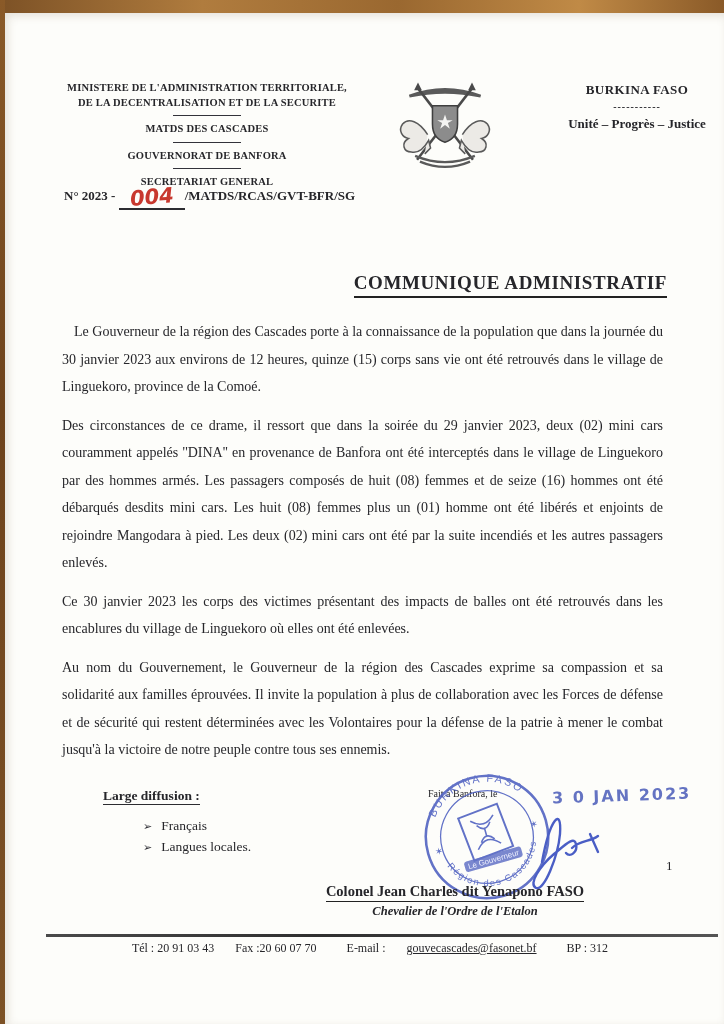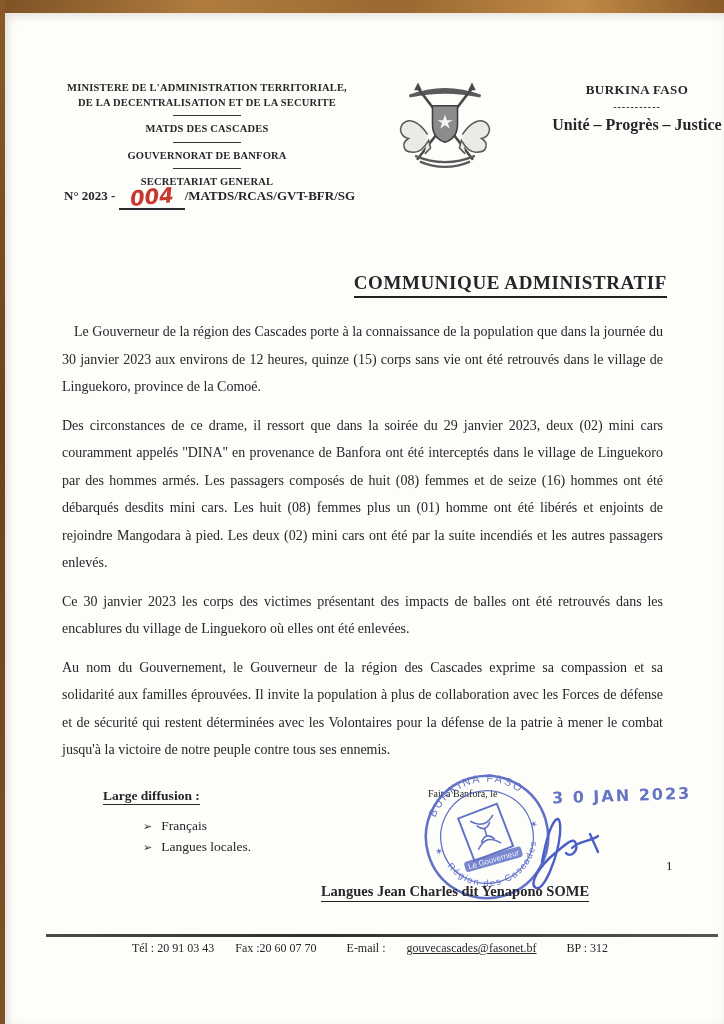--- a/index.html
+++ b/index.html
@@ -20,21 +20,21 @@
   .hdr-sep{width:68px;border:0;border-top:1.4px solid #33333a;margin:5px auto 5px auto;}
   .hdr-line2{margin-bottom:2px;}
   .ref-line{position:absolute;left:64px;top:188px;font-weight:bold;font-size:13px;white-space:nowrap;}
   .ref-numwrap{display:inline-block;width:66px;text-align:center;border-bottom:2px solid #2c2c30;
     vertical-align:-4px;}
   .ref-num{display:inline-block;color:#c8382e;font-family:"DejaVu Sans",sans-serif;
     font-style:italic;font-weight:bold;font-size:21px;transform:rotate(-5deg);line-height:.9;}
   .hdr-right{position:absolute;left:552px;top:82px;width:170px;text-align:center;}
   .country{font-weight:bold;font-size:13px;letter-spacing:.4px;}
   .dashes{font-weight:bold;font-size:10px;letter-spacing:1px;margin:3px 0 4px 0;}
-  .motto{font-weight:bold;font-size:16px;}
+  .motto{font-weight:bold;font-size:13px;}
   .coa{position:absolute;left:392px;top:76px;}
 
   
   .title-row{position:absolute;left:57px;top:272px;width:610px;text-align:right;}
   .doc-title{display:inline-block;font-weight:bold;font-size:19px;letter-spacing:.6px;
     border-bottom:2.2px solid #222;padding-bottom:2px;}
 
   
   .body-block{position:absolute;left:62px;top:318px;width:601px;
     font-size:14px;line-height:27.5px;text-align:justify;}
@@ -153,21 +153,22 @@
     <text x="70" y="96.5" fill="#eef0ff" font-size="8" font-family="Liberation Sans, sans-serif" text-anchor="middle">Le Gouverneur</text>
   </svg>
 
   <svg class="sig-ink" width="92" height="104" viewBox="0 0 92 104">
     <path d="M22,70 C30,26 42,14 40,42 C38,64 24,100 16,96 C8,92 20,74 34,62 C46,52 54,44 56,52 C58,60 50,66 46,61 M52,56 C60,48 70,50 78,44 M70,42 l8,18" fill="none" stroke="#4a5ec5" stroke-width="2.4" stroke-linecap="round"></path>
   </svg>
 
   <div class="page-num">1</div>
 
   <div class="signer">
-    <span class="signer-name">Langues Jean Charles dit Yenapono SOME</span>
+    <span class="signer-name">Colonel Jean Charles dit Yenapono FASO</span>
+    <div class="signer-title">Chevalier de l'Ordre de l'Etalon</div>
   </div>
 
   <div class="footer-rule"></div>
   <div class="footer">
     <span>Tél : 20 91 03 43</span>
     <span>Fax :20 60 07 70</span>
     <span><span>E-mail :</span> <span class="email">gouvecascades@fasonet.bf</span></span>
     <span>BP : 312</span>
   </div>
 </div>

